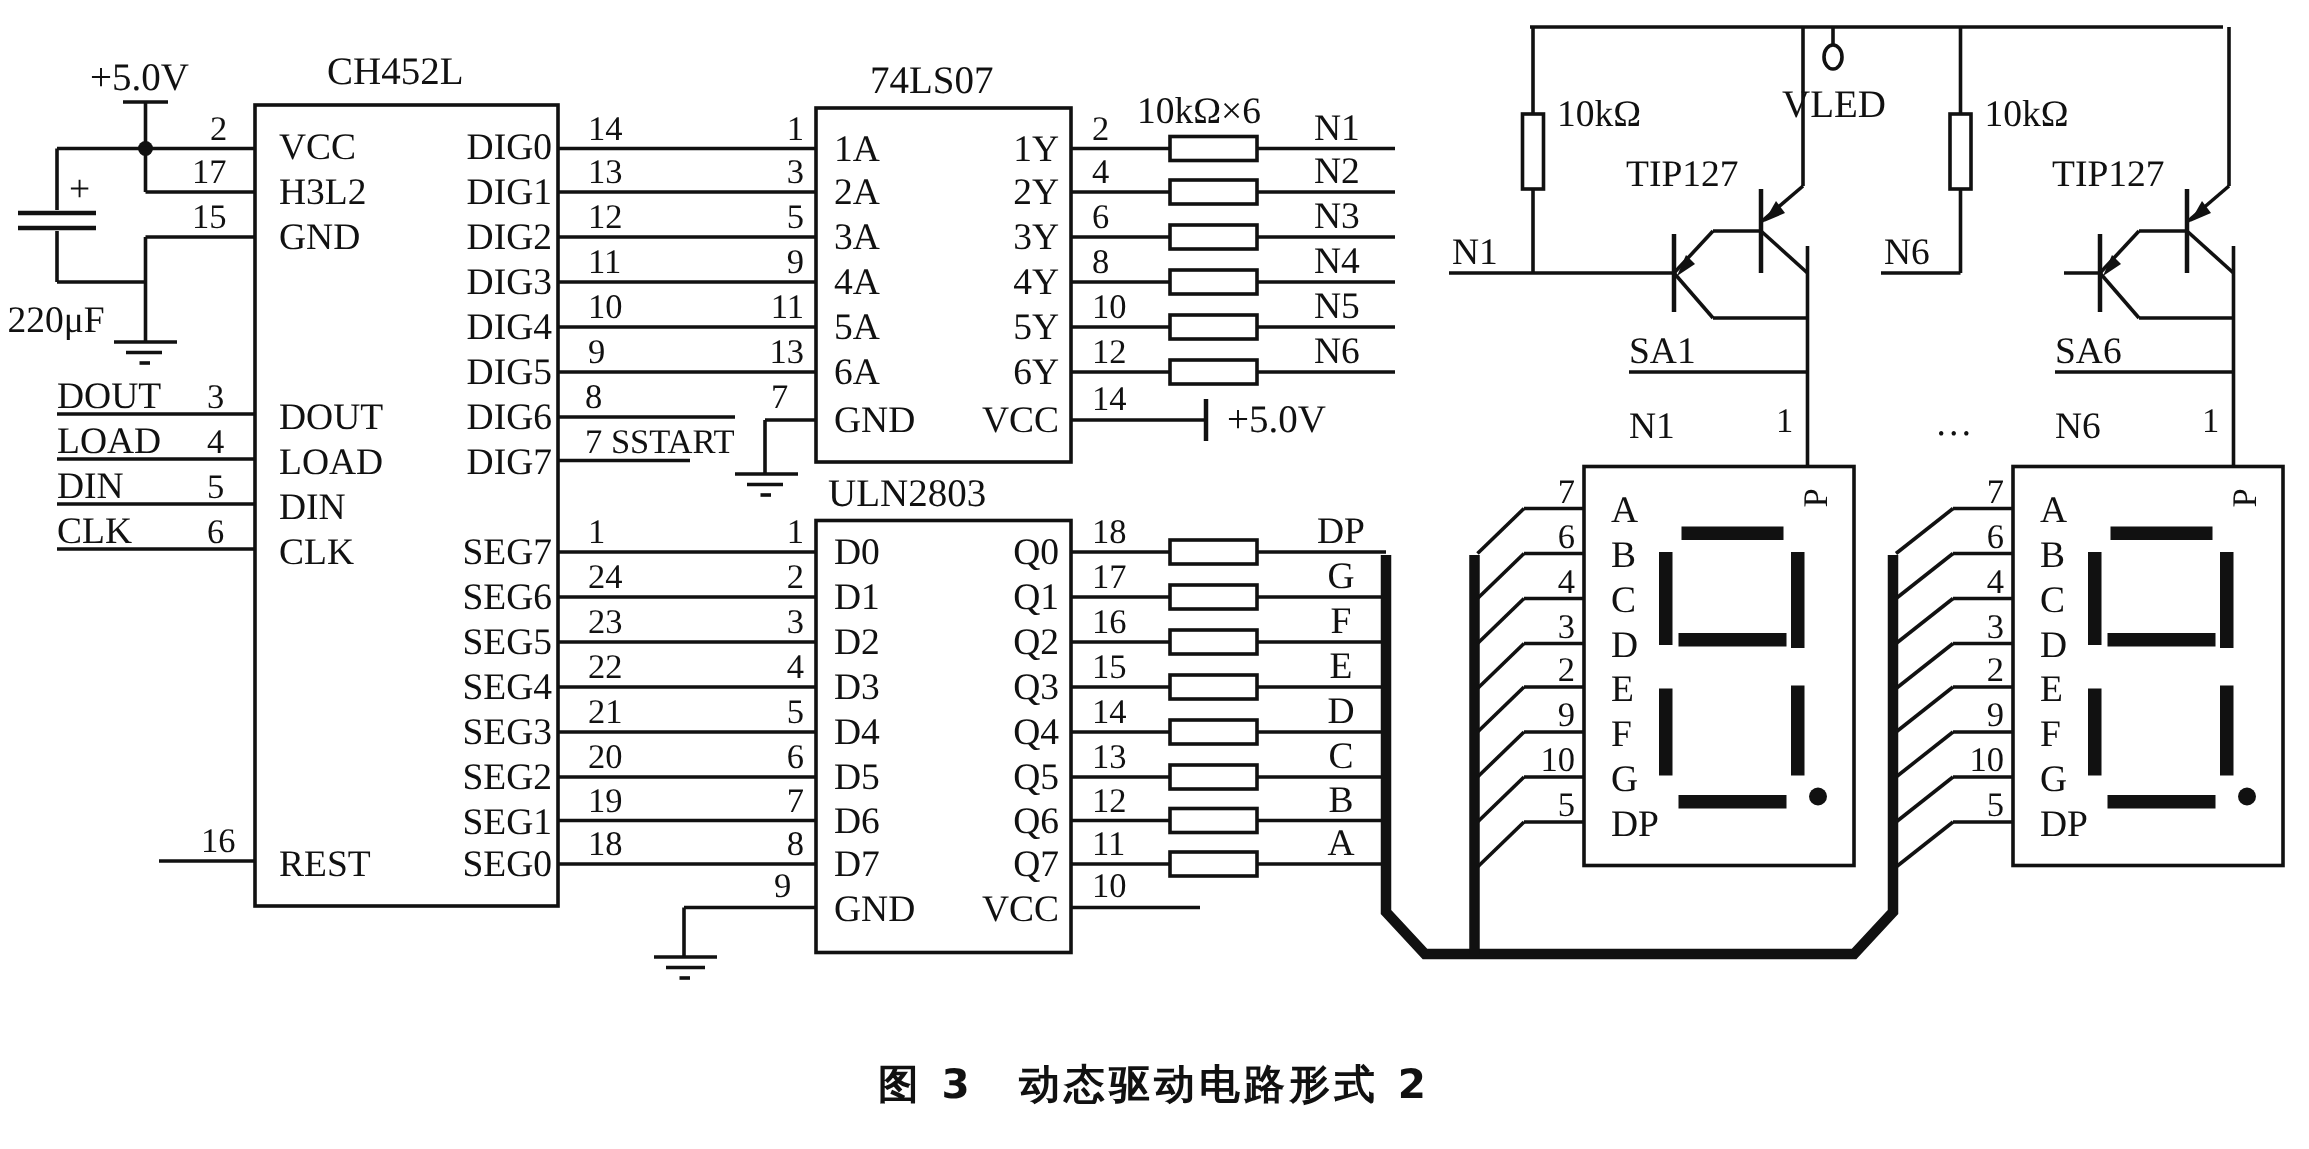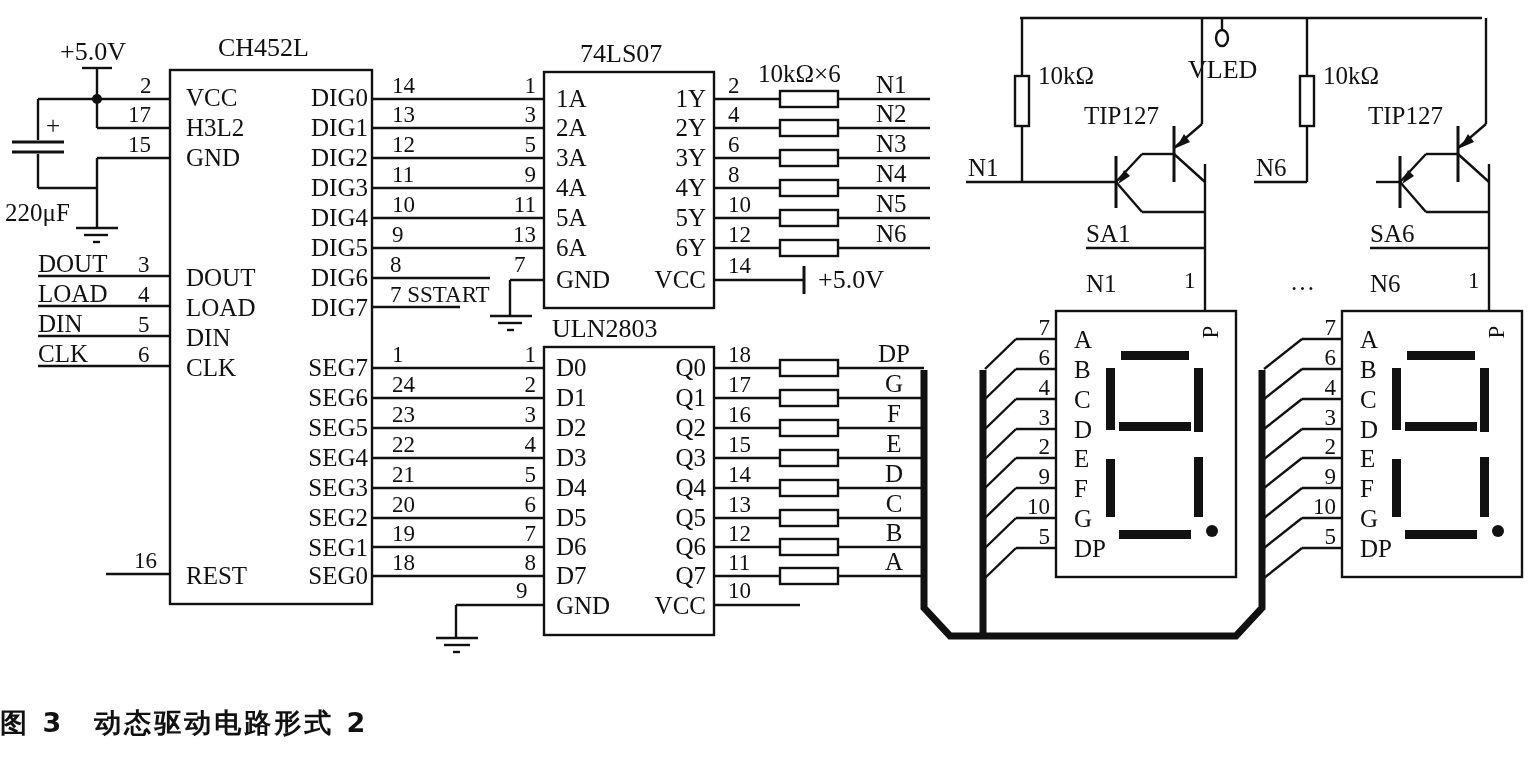--- a/index.html
+++ b/index.html
@@ -7,21 +7,21 @@
   #schematic { position: absolute; left: 0; top: 0; }
   svg text { font-family: "Liberation Serif", "DejaVu Serif", serif; fill: #111; }
   .lbl { font-size: 25px; }
   .pin { font-size: 23px; }
   .ttl { font-size: 26px; }
   .w { stroke: #111; stroke-width: 2.4; fill: none; }
   .bus { stroke: #111; stroke-width: 7; fill: none; stroke-linejoin: miter; }
   .box { stroke: #111; stroke-width: 2.4; fill: #fff; }
   .seg { fill: #111; }
   #caption {
-    position: absolute; left: 0; top: 705px; width: 1539px; text-align: left;
+    position: absolute; left: 0; top: 705px; width: 1539px; text-align: center;
     font-family: "DejaVu Sans", sans-serif; font-weight: bold; font-size: 27px; color: #111;
     letter-spacing: 3px;
   }
 </style>
 </head>
 <body>
 
 <svg id="schematic" width="1539" height="700" viewBox="0 0 1539 700" xmlns="http://www.w3.org/2000/svg">
 
   <g>

